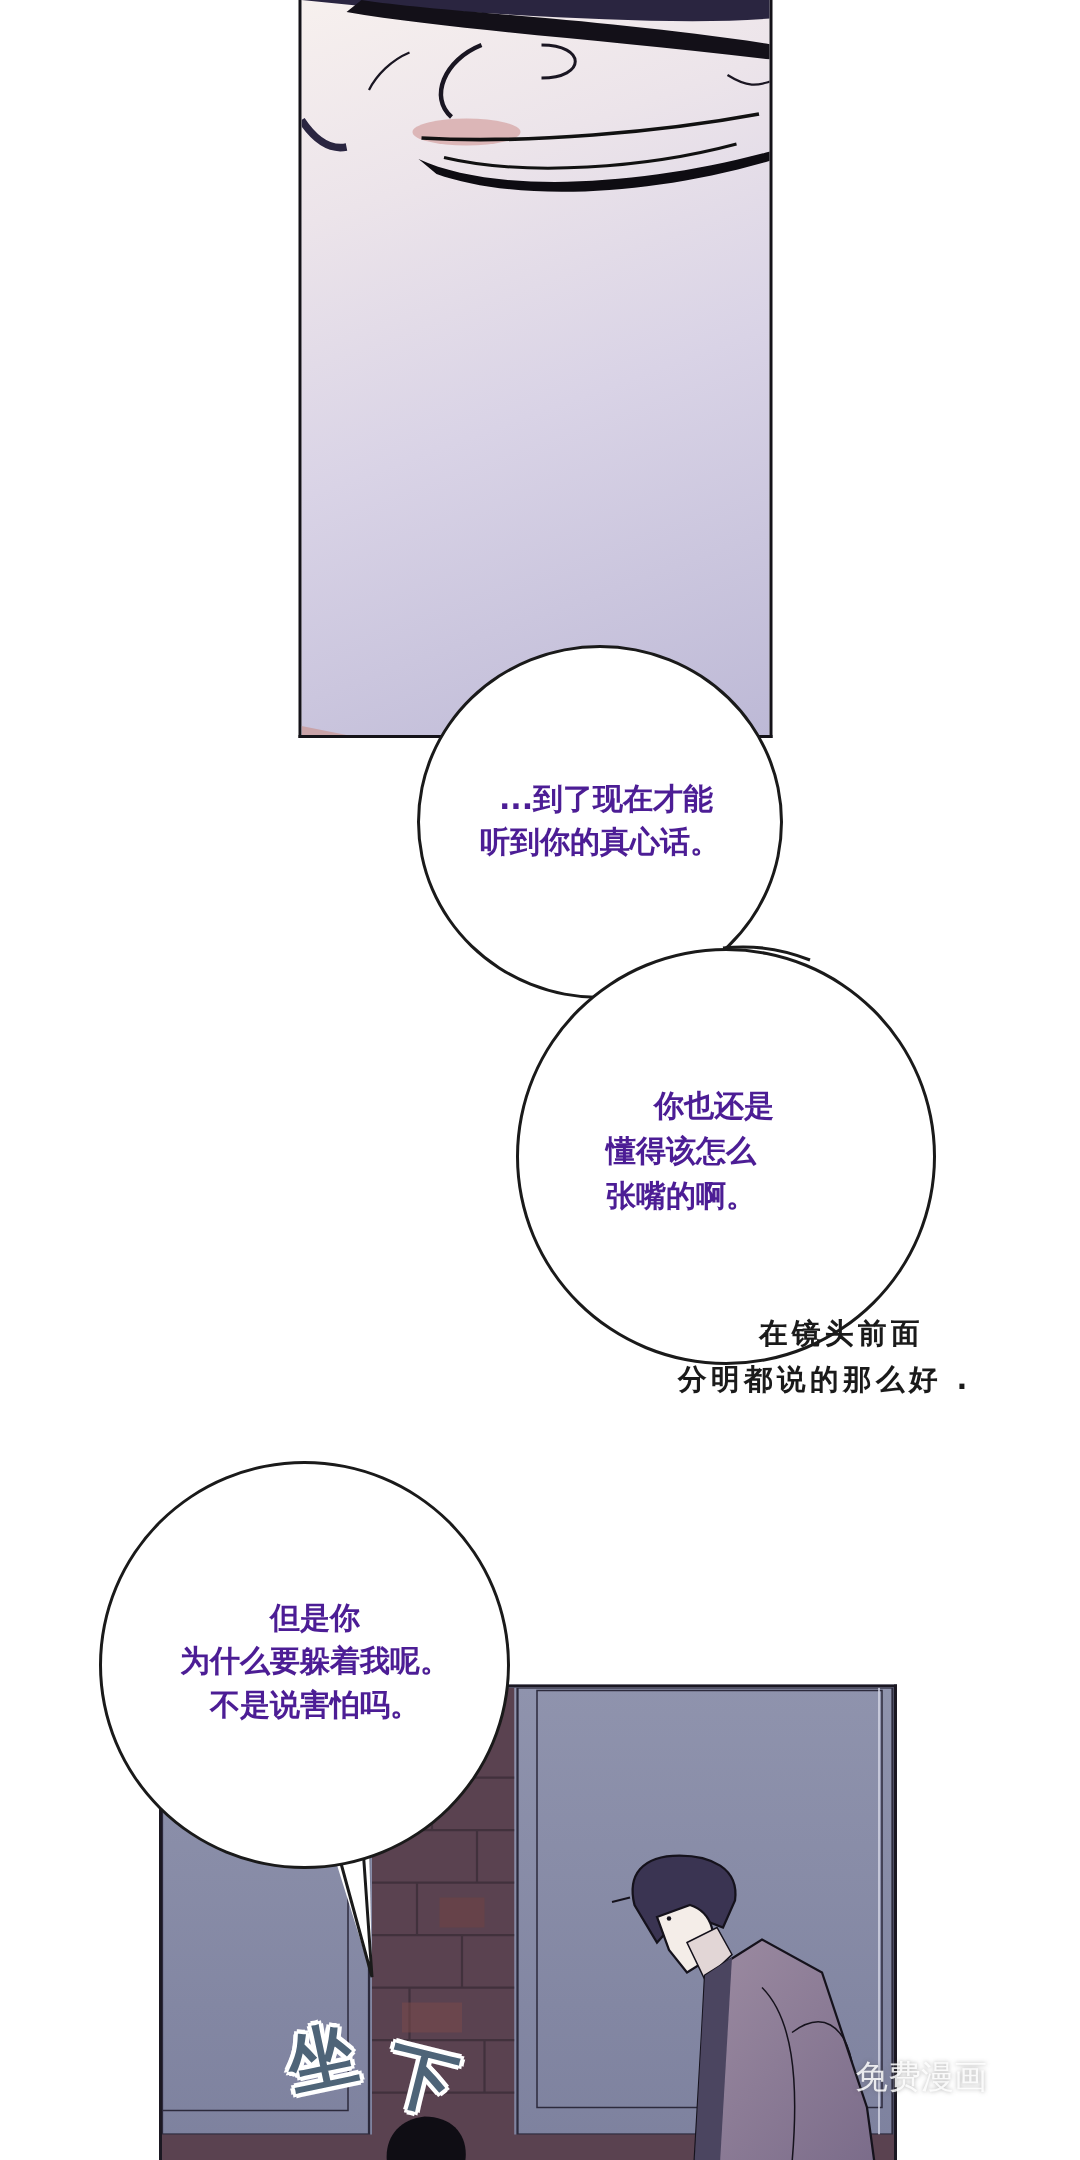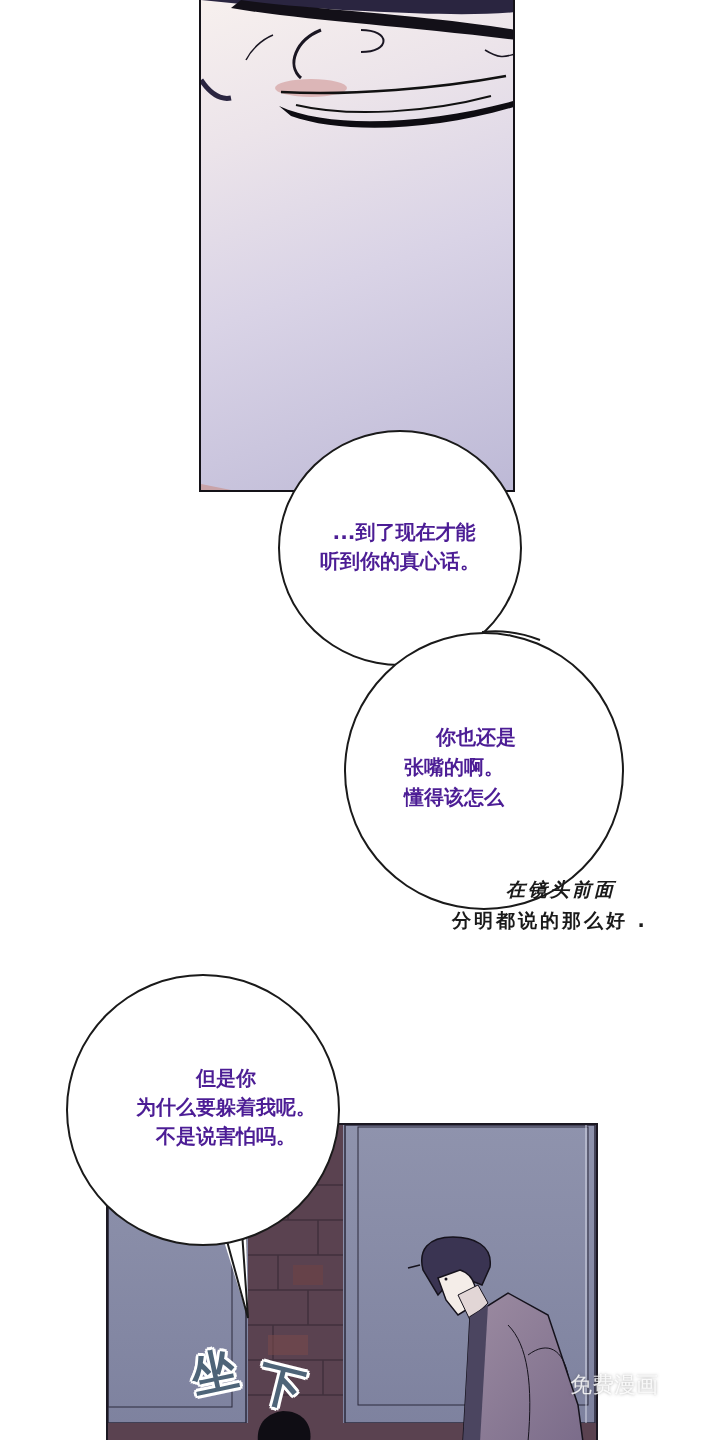--- a/index.html
+++ b/index.html
@@ -60,26 +60,26 @@
   <path d="M42 32 C60 30 80 32 100 40" stroke="#1a1a1a" stroke-width="2" fill="none"></path>
 </svg>
 <div class="btext" style="left:288px; top:518px; width:224px;">
   <div style="padding-left:8px;">...到了现在才能</div>
   <div>听到你的真心话。</div>
 </div>
 
 <div class="bubble" style="left:344px; top:632px; width:280px; height:278px;"></div>
 <div class="btext" style="left:404px; top:722px; width:160px; text-align:left; line-height:30px;">
   <div style="padding-left:32px;">你也还是</div>
+  <div style="padding-left:0;">懂得该怎么</div>
   <div style="padding-left:0;">张嘴的啊。</div>
-  <div style="padding-left:0;">懂得该怎么</div>
 </div>
 
 <div class="caption" style="left:452px; top:874px;">
-  <div style="padding-left:54px;font-style:italic;">在镜头前面</div>
+  <div style="padding-left:54px;">在镜头前面</div>
   <div>分明都说的那么好 .</div>
 </div>
 
 <div id="panel2" class="abs">
   <svg width="492" height="317" viewBox="0 0 492 317">
     <defs>
       <linearGradient id="win" x1="0" y1="0" x2="0" y2="1">
         <stop offset="0" stop-color="#8f93ad"></stop>
         <stop offset="1" stop-color="#7d819e"></stop>
       </linearGradient>
@@ -136,21 +136,21 @@
 
     <path d="M150 317 C148 300 158 288 175 286 C195 286 205 300 202 317 Z" fill="#0f0d14"></path>
   </svg>
 </div>
 
 <svg class="abs" style="left:210px; top:1220px;" width="50" height="100">
   <path d="M8 2 L36 2 L38 98 Z" fill="#fff" stroke="none"></path>
   <path d="M14 10 L38 98 L32 12" stroke="#1a1a1a" stroke-width="2" fill="#fff"></path>
 </svg>
 <div class="bubble" style="left:66px; top:974px; width:274px; height:272px;"></div>
-<div class="btext" style="left:70px; top:1064px; width:266px;padding-left:23px;">
+<div class="btext" style="left:54px; top:1064px; width:266px;padding-left:23px;">
   <div>但是你</div>
   <div>为什么要躲着我呢。</div>
   <div>不是说害怕吗。</div>
 </div>
 
 <div class="abs" style="left:192px; top:1342px; width:140px; height:80px;">
   <span style="position:absolute; left:0; top:0; font-size:46px; font-weight:bold; color:#4e6478; transform:rotate(-12deg);
                text-shadow:3px 0 #fff,-3px 0 #fff,0 3px #fff,0 -3px #fff,2px 2px #fff,-2px -2px #fff,2px -2px #fff,-2px 2px #fff;">坐</span>
   <span style="position:absolute; left:66px; top:14px; font-size:46px; font-weight:bold; color:#4e6478; transform:rotate(14deg);
                text-shadow:3px 0 #fff,-3px 0 #fff,0 3px #fff,0 -3px #fff,2px 2px #fff,-2px -2px #fff,2px -2px #fff,-2px 2px #fff;">下</span>

